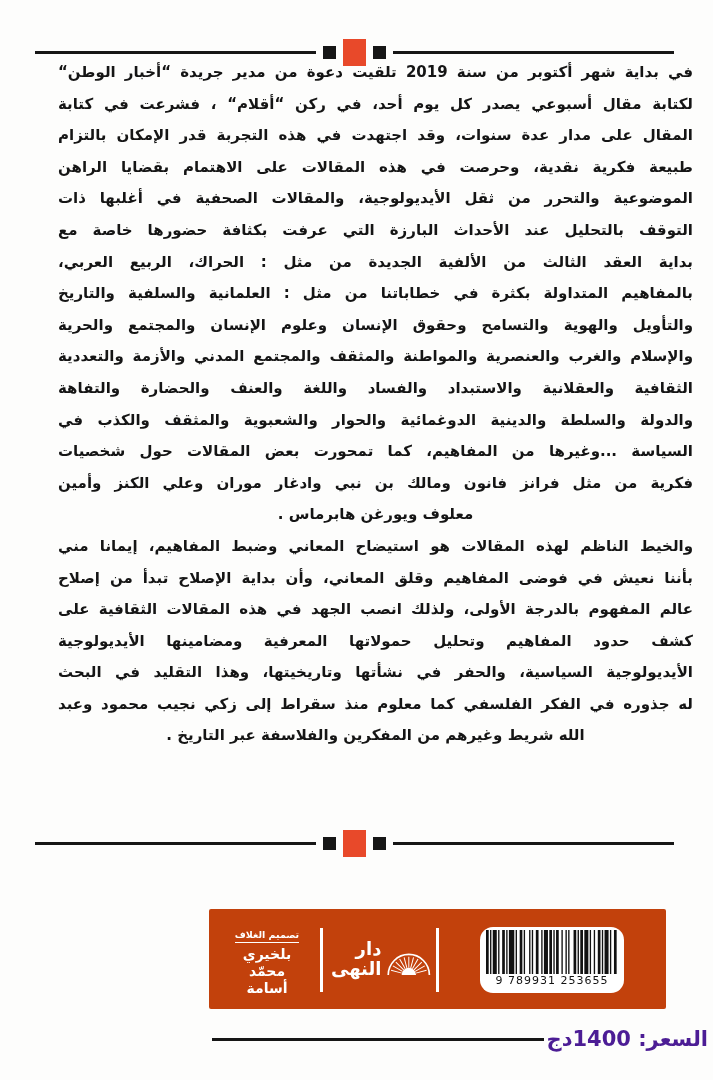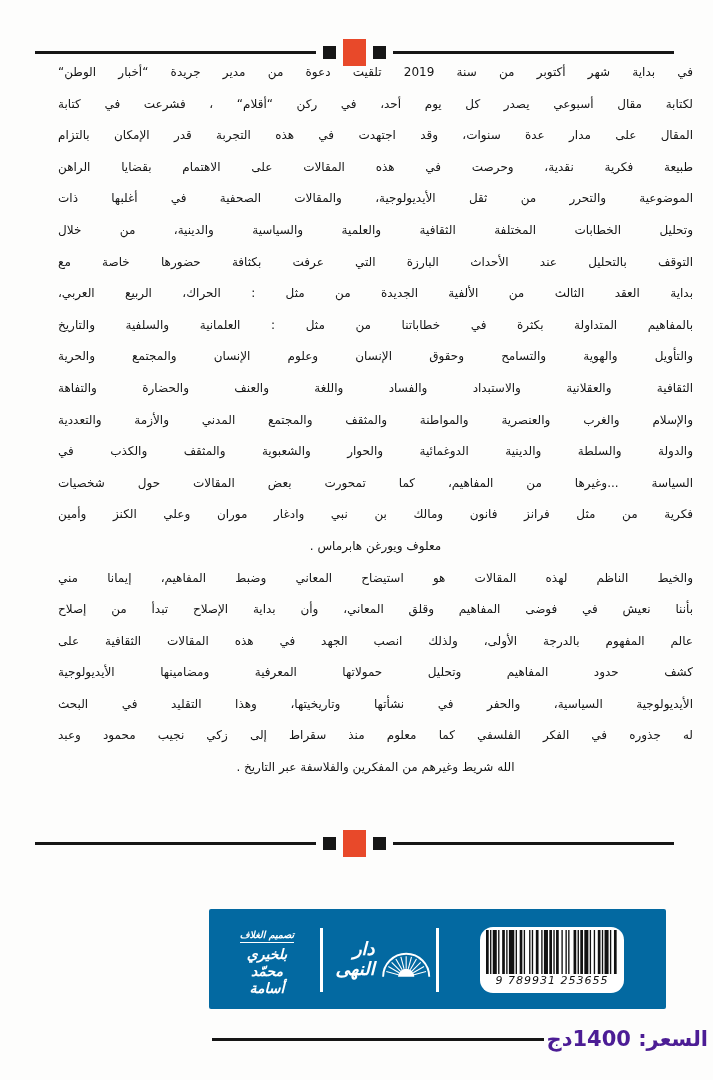--- a/index.html
+++ b/index.html
@@ -20,21 +20,21 @@
   .sq{flex:0 0 auto;}
   .sq.b{width:13px;height:13px;background:#161616;margin:0 7px;}
   .sq.r{width:23px;height:27px;}
   
   .body-text{
     position:absolute;top:57px;left:18px;right:20px;
     direction:rtl;
   }
   .line{
     direction:rtl;
-    font-size:12px;font-weight:400;line-height:31.6px;
+    font-size:15px;font-weight:700;line-height:31.6px;
     text-align:justify;text-align-last:justify;
     overflow:hidden;
     margin-left:40px;
   }
   .line.para-last{text-align-last:center;}
   
   .pub-box{
     position:absolute;left:209px;top:909px;width:457px;height:100px;
     border-radius:2px;
   }
@@ -88,27 +88,26 @@
   <div class="dline"></div>
 </div>
 
 <div class="body-text" id="body-text">
     <div>
       <div class="line">في بداية شهر أكتوبر من سنة 2019 تلقيت دعوة من مدير جريدة “أخبار الوطن“</div>
       <div class="line">لكتابة مقال أسبوعي يصدر كل يوم أحد، في ركن “أقلام“ ، فشرعت في كتابة</div>
       <div class="line">المقال على مدار عدة سنوات، وقد اجتهدت في هذه التجربة قدر الإمكان بالتزام</div>
       <div class="line">طبيعة فكرية نقدية، وحرصت في هذه المقالات على الاهتمام بقضايا الراهن</div>
       <div class="line">الموضوعية والتحرر من ثقل الأيديولوجية، والمقالات الصحفية في أغلبها ذات</div>
-      <div class="line">وتحليل الخطابات المختلفة الثقافية والعلمية والسياسية والدينية، من خلال</div>
       <div class="line">التوقف بالتحليل عند الأحداث البارزة التي عرفت بكثافة حضورها خاصة مع</div>
       <div class="line">بداية العقد الثالث من الألفية الجديدة من مثل : الحراك، الربيع العربي،</div>
       <div class="line">بالمفاهيم المتداولة بكثرة في خطاباتنا من مثل : العلمانية والسلفية والتاريخ</div>
       <div class="line">والتأويل والهوية والتسامح وحقوق الإنسان وعلوم الإنسان والمجتمع والحرية</div>
+      <div class="line">والإسلام والغرب والعنصرية والمواطنة والمثقف والمجتمع المدني والأزمة والتعددية</div>
       <div class="line">الثقافية والعقلانية والاستبداد والفساد واللغة والعنف والحضارة والتفاهة</div>
-      <div class="line">والإسلام والغرب والعنصرية والمواطنة والمثقف والمجتمع المدني والأزمة والتعددية</div>
       <div class="line">والدولة والسلطة والدينية الدوغمائية والحوار والشعبوية والمثقف والكذب في</div>
       <div class="line">السياسة ...وغيرها من المفاهيم، كما تمحورت بعض المقالات حول شخصيات</div>
       <div class="line">فكرية من مثل فرانز فانون ومالك بن نبي وادغار موران وعلي الكنز وأمين</div>
       <div class="line para-last">معلوف ويورغن هابرماس .</div>
     </div>
     <div>
       <div class="line">والخيط الناظم لهذه المقالات هو استيضاح المعاني وضبط المفاهيم، إيمانا مني</div>
       <div class="line">بأننا نعيش في فوضى المفاهيم وقلق المعاني، وأن بداية الإصلاح تبدأ من إصلاح</div>
       <div class="line">عالم المفهوم بالدرجة الأولى، ولذلك انصب الجهد في هذه المقالات الثقافية على</div>
       <div class="line">كشف حدود المفاهيم وتحليل حمولاتها المعرفية ومضامينها الأيديولوجية</div>
@@ -119,21 +118,21 @@
   </div>
 
 <div class="divider bottom">
   <div class="dline"></div>
   <div class="sq b"></div>
   <div class="sq r accent-bg" style="background: rgb(232, 73, 42);"></div>
   <div class="sq b"></div>
   <div class="dline"></div>
 </div>
 
-<div class="pub-box accent-bg" style="background: #0369a1; font-style: italic;">
+<div class="pub-box accent-bg" style="background: #c2410c;">
 
   <div class="designer">
     <span class="dz-label">تصميم الغلاف</span>
     <div id="dz-names">
         <div class="dz-name">بلخيري</div>
         <div class="dz-name">محمّد</div>
         <div class="dz-name">أسامة</div>
       </div>
   </div>
 

